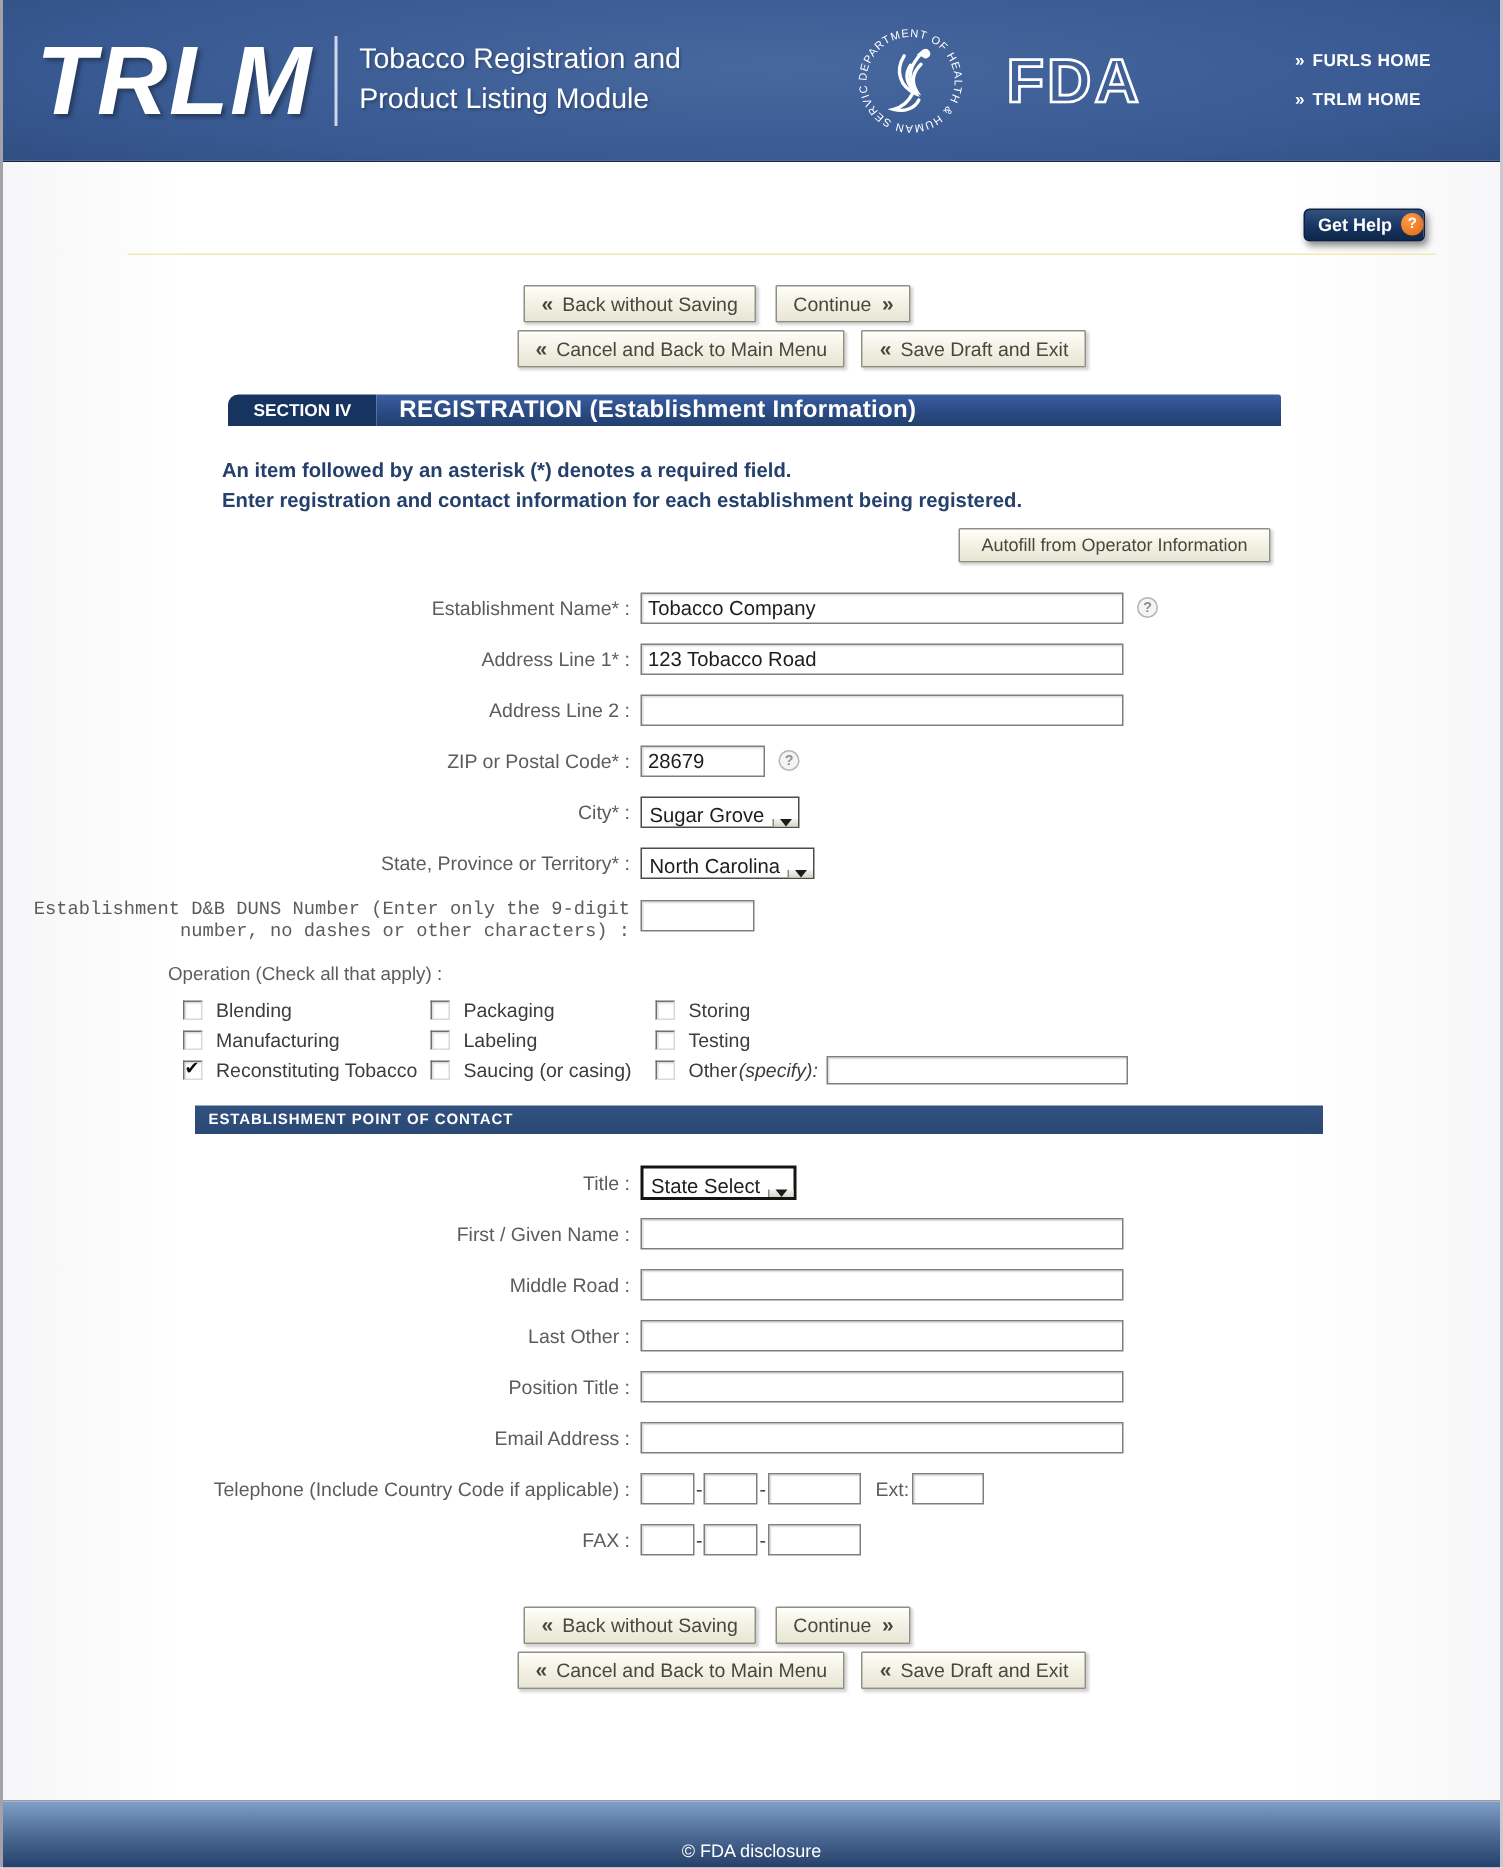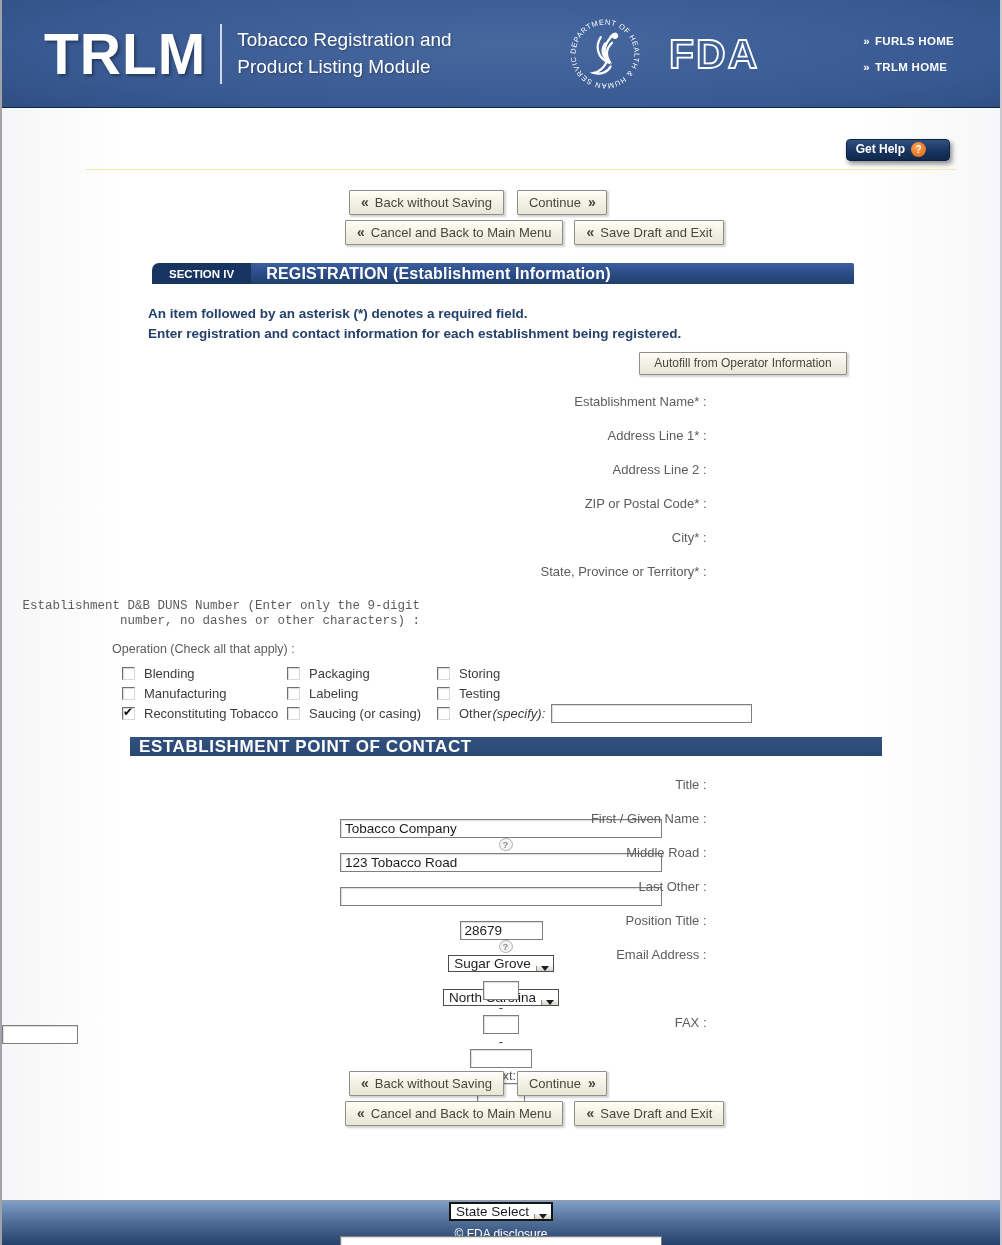--- a/index.html
+++ b/index.html
@@ -17,40 +17,40 @@
   }
 
   
   .top-header {
     height:108px; flex:0 0 auto;
     background:radial-gradient(ellipse 130% 170% at 52% 42%, #47689f 0%, #375890 38%, #264472 72%, #182c52 100%);
     display:flex; align-items:center;
     border-bottom:1px solid #12244a;
   }
   .logo-text {
-    font-size:57px; font-weight:bold; color:#fff; letter-spacing:1px;
-    margin-left:42px; text-shadow:2px 2px 3px rgba(0,0,0,.35);
+    font-size:65px; font-weight:bold; color:#fff; letter-spacing:1px;
+    margin-left:22px; text-shadow:2px 2px 3px rgba(0,0,0,.35);font-style:italic;
   }
   .logo-divider { width:2px; height:60px; background:rgba(230,238,250,.85); margin:0 15px 0 14px; }
   .app-title { color:#fff; font-size:19px; line-height:1.4; text-shadow:1px 1px 2px rgba(0,0,0,.3); }
   .hhs-seal { margin-left:118px; width:70px; height:74px; }
   .fda-logo-svg { margin-left:26px; }
   .header-links { margin-left:auto; margin-right:46px; display:flex; flex-direction:column; gap:14px; }
   .header-link { color:#fff; font-size:11.5px; font-weight:bold; text-decoration:none; letter-spacing:.3px; cursor:pointer; }
   .header-link .bullet { margin-right:5px; }
 
   
   .content { flex:1 1 auto; position:relative; background:linear-gradient(90deg,#f6f6f8 0%,#ffffff 12%,#ffffff 86%,#f7f7f9 100%); }
 
   .get-help {
     position:absolute; top:31px; right:50px;
-    display:flex; align-items:flex-start; gap:6px;
+    display:flex; align-items:center; gap:6px;
     background:linear-gradient(180deg,#31517f 0%,#16335f 60%,#102849 100%);
     border:1px solid #0e2140; border-radius:4px;
-    padding:2px 23px 3px 9px; color:#fff; font-size:12px; font-weight:bold;
+    padding:2px 0 3px 9px; color:#fff; font-size:12px; font-weight:bold;
     box-shadow:2px 3px 5px rgba(0,0,0,.45);
     cursor:pointer;
   }
   .help-circle {
     width:15px; height:15px; border-radius:50%;
     background:radial-gradient(circle at 35% 30%, #ff9c4a, #e87722 70%);
     color:#fff; font-size:10px; font-weight:bold;
     display:flex; align-items:center; justify-content:center;
   }
   .yellow-rule { position:absolute; top:61px; left:83px; width:872px; height:1px; background:#efeab4; }
@@ -83,21 +83,21 @@
   }
 
   .instructions { margin:22px 0 0 146px; color:#24406b; font-weight:bold; font-size:13.5px; }
   .instructions div { margin-bottom:5px; }
 
   .autofill-wrap { margin:11px 0 0 637px; }
   .autofill-btn { width:208px; justify-content:center; font-size:12px; padding:3px 0 4px 0; }
 
   
   .form-area { margin-top:19px; }
-  .form-row { display:flex; align-items:center; margin-bottom:12px; height:22px;flex-direction:column; }
+  .form-row { display:flex; align-items:center; margin-bottom:12px; height:22px; }
   .form-row.tall { height:32px; align-items:flex-start; }
   .form-label {
     width:425px; flex:0 0 425px; text-align:right; padding-right:7px;
     font-size:13px; color:#5c5c5c;
   }
   .form-label.two-line { font-size:12.5px; line-height:15px; padding-top:1px;font-family:Liberation Mono, monospace; }
   .text-input {
     height:21px; border:1px solid #7e7e7e; background:#fff; color:#1d1d1d;
     font-size:13.5px; font-family:"Liberation Sans", sans-serif;
     padding:1px 4px; box-shadow:inset 1px 1px 1px rgba(0,0,0,.14);
@@ -133,21 +133,21 @@
     border:1px solid; border-color:#6f6f6f #d9d9d9 #d9d9d9 #6f6f6f;
     box-shadow:inset 1px 1px 1px rgba(0,0,0,.15);
   }
   .cb:checked::after { content:"\2714"; position:absolute; top:-3px; left:0; font-size:12px; color:#0a0a0a; }
   .other-suffix { font-style:italic; margin-left:1px; font-size:13px; color:#3c3c3c; }
   .other-input { width:201px; height:19px; margin-left:6px; }
 
   .poc-bar {
     margin:14px 0 0 128px; width:752px; height:19px;
     background:linear-gradient(180deg,#33517f 0%,#2a4874 100%);
-    color:#fff; font-size:17px; font-weight:bold; letter-spacing:.6px;
+    color:#fff; font-size:10px; font-weight:bold; letter-spacing:.6px;
     display:flex; align-items:center; padding-left:9px;
   }
   .contact-area { margin-top:21px; }
 
   .phone-dash { color:#3a3a3a; font-size:13px; margin:0 1px; }
   .w-ph { width:36px; } .w-ph-long { width:62px; } .w-ext { width:48px; }
   .ext-label { font-size:13px; color:#5c5c5c; margin:0 2px 0 10px; }
 
   
   .footer {
@@ -376,20 +376,21 @@
         <div class="form-label">Position Title :</div>
         <input class="text-input w-full" type="text" style="">
       </div>
 
       <div class="form-row">
         <div class="form-label">Email Address :</div>
         <input class="text-input w-full" type="text" style="">
       </div>
 
       <div class="form-row">
+        <div class="form-label">Telephone (Include Country Code if applicable) :</div>
         <input class="text-input w-ph" type="text" style="">
         <span class="phone-dash">-</span>
         <input class="text-input w-ph" type="text" style="">
         <span class="phone-dash">-</span>
         <input class="text-input w-ph-long" type="text" style="">
         <span class="ext-label">Ext:</span>
         <input class="text-input w-ext" type="text" style="">
       </div>
 
       <div class="form-row">

